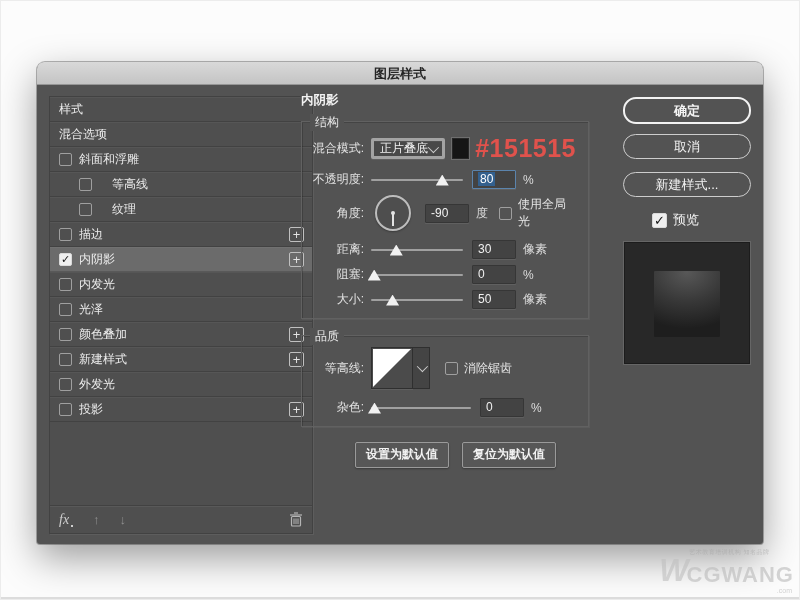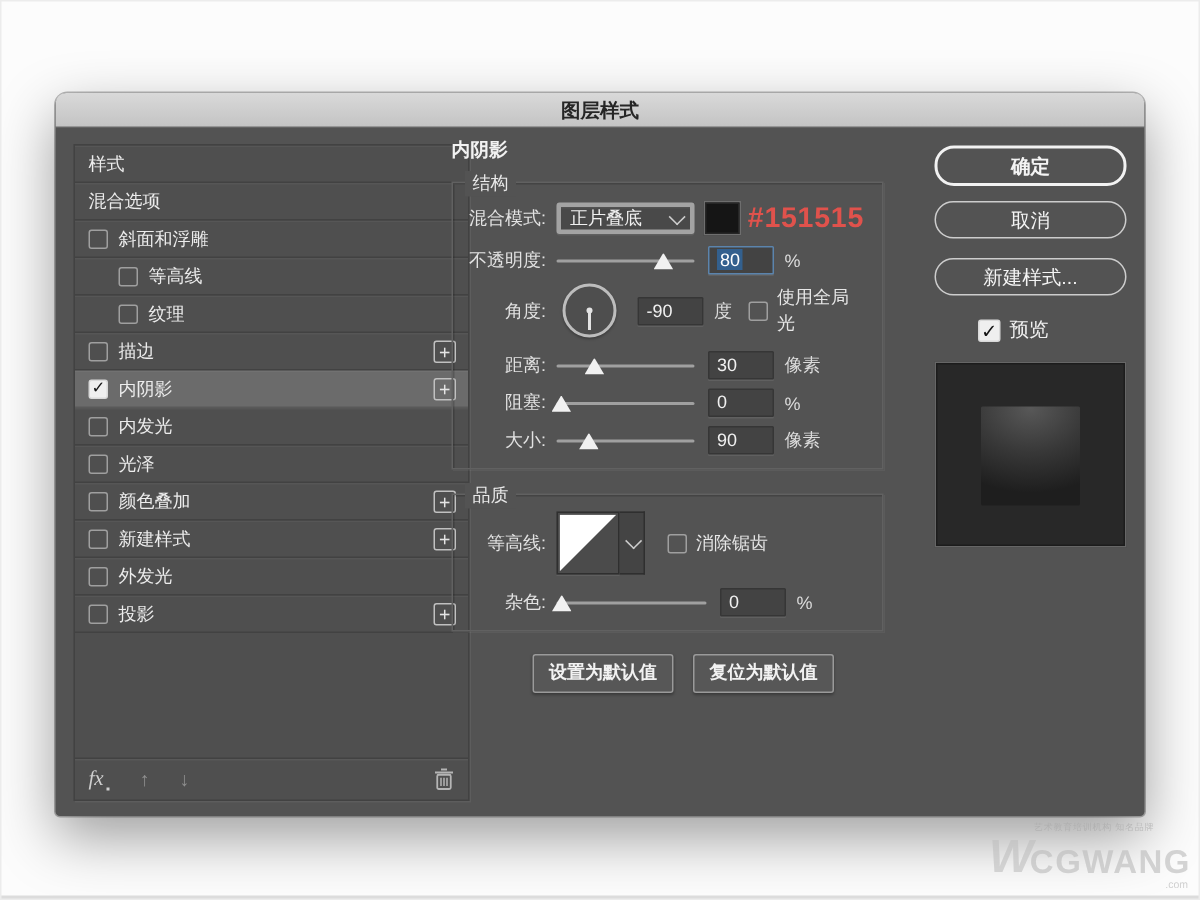--- a/index.html
+++ b/index.html
@@ -29,21 +29,21 @@
   .sidebar{
     position:absolute;left:11px;top:10px;width:264px;bottom:9px;
     background:#4f4f4f;border:1px solid #424242;box-sizing:border-box;
     box-shadow:1px 1px 0 rgba(255,255,255,.06);
   }
   .sb-row{
     height:25px;display:flex;align-items:center;padding-left:9px;box-sizing:border-box;
     border-bottom:1px solid rgba(0,0,0,.16);box-shadow:inset 0 1px 0 rgba(255,255,255,.045);
     color:#ececec;font-size:12px;cursor:default;
   }
-  .sb-row.indent{padding-left:29px;}
+  .sb-row.indent{padding-left:29px;gap:13px;}
   .sb-row.selected{background:#6b6b6b;}
   .sb-label{margin-left:7px;}
   .sb-row.nocb .sb-label{margin-left:0;}
   .cb{
     width:13px;height:13px;border:1px solid #9f9f9f;border-radius:2px;background:transparent;
     box-sizing:border-box;flex:none;position:relative;
   }
   .cb.checked{background:#efefef;border-color:#d9d9d9;}
   .cb.checked::after{
     content:"✓";position:absolute;left:1px;top:-1px;color:#141414;font-size:11px;font-weight:bold;line-height:13px;
@@ -78,21 +78,21 @@
   .flabel{width:58px;text-align:right;margin-right:7px;flex:none;color:#e2e2e2;}
   .unit{margin-left:7px;color:#dcdcdc;}
 
   .dropdown{
     width:110px;height:21px;background:#494949;border:3px solid #a3a3a3;border-radius:2px;
     box-shadow:0 1px 0 rgba(255,255,255,.08),inset 0 1px 0 rgba(255,255,255,.05);
     display:flex;align-items:center;box-sizing:border-box;padding:0 6px;color:#f0f0f0;
   }
   .chev{margin-left:auto;width:7px;height:7px;border-right:1.5px solid #cdcdcd;border-bottom:1.5px solid #cdcdcd;transform:rotate(45deg) translateY(-2px);}
   .swatch{width:30px;height:23px;margin-left:6px;border:1px solid #6e6e6e;outline:1px solid #262626;outline-offset:-2px;box-sizing:border-box;}
-  .hex-note{margin-left:5px;font-size:19px;font-weight:bold;letter-spacing:.5px;white-space:nowrap;}
+  .hex-note{margin-left:5px;font-size:25px;font-weight:bold;letter-spacing:.5px;white-space:nowrap;}
 
   .slider{position:relative;width:92px;height:16px;flex:none;}
   .slider .track{position:absolute;left:0;right:0;top:7px;height:2px;background:#a0a0a0;border-radius:1px;}
   .thumb{
     position:absolute;top:3px;width:13px;height:11px;background:#f1f1f1;
     clip-path:polygon(50% 0,100% 100%,0 100%);
     filter:drop-shadow(0 1px 1px rgba(0,0,0,.55));
   }
   .field{
     width:44px;height:19px;margin-left:9px;background:#434343;border:1px solid #363636;
@@ -304,21 +304,21 @@
           <div class="field"><span>0</span></div>
           <span class="unit">%</span>
         </div>
 
         <div class="frow" style="margin-top:6px;">
           <span class="flabel">大小:</span>
           <div class="slider">
             <div class="track"></div>
             <div class="thumb" style="left: calc(24% - 7px);"></div>
           </div>
-          <div class="field"><span>90</span></div>
+          <div class="field"><span>50</span></div>
           <span class="unit">像素</span>
         </div>
       </div>
 
       <div class="group" style="margin-top:16px;padding-top:11px;">
         <span class="legend">品质</span>
 
         <div class="frow">
           <span class="flabel">等高线:</span>
           <div class="contour-ctl">

